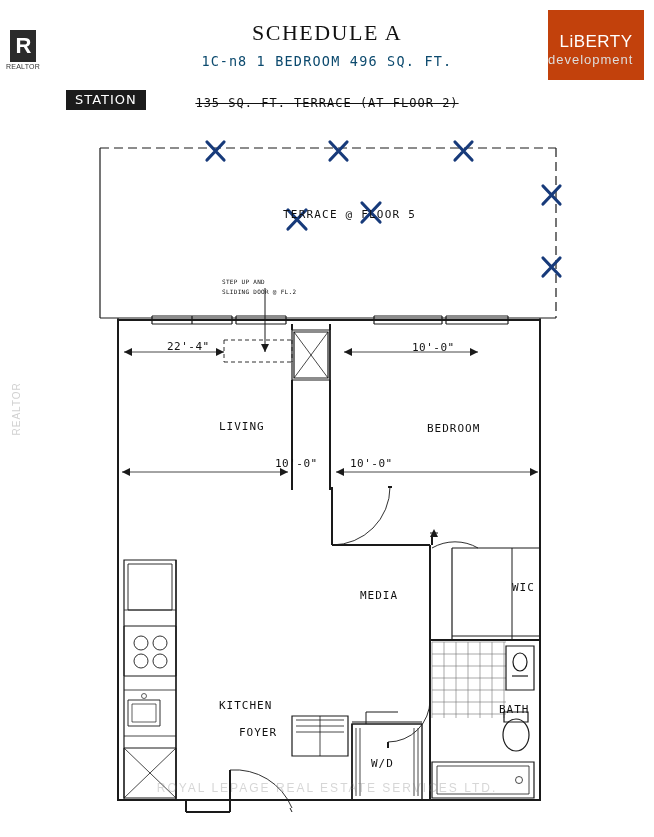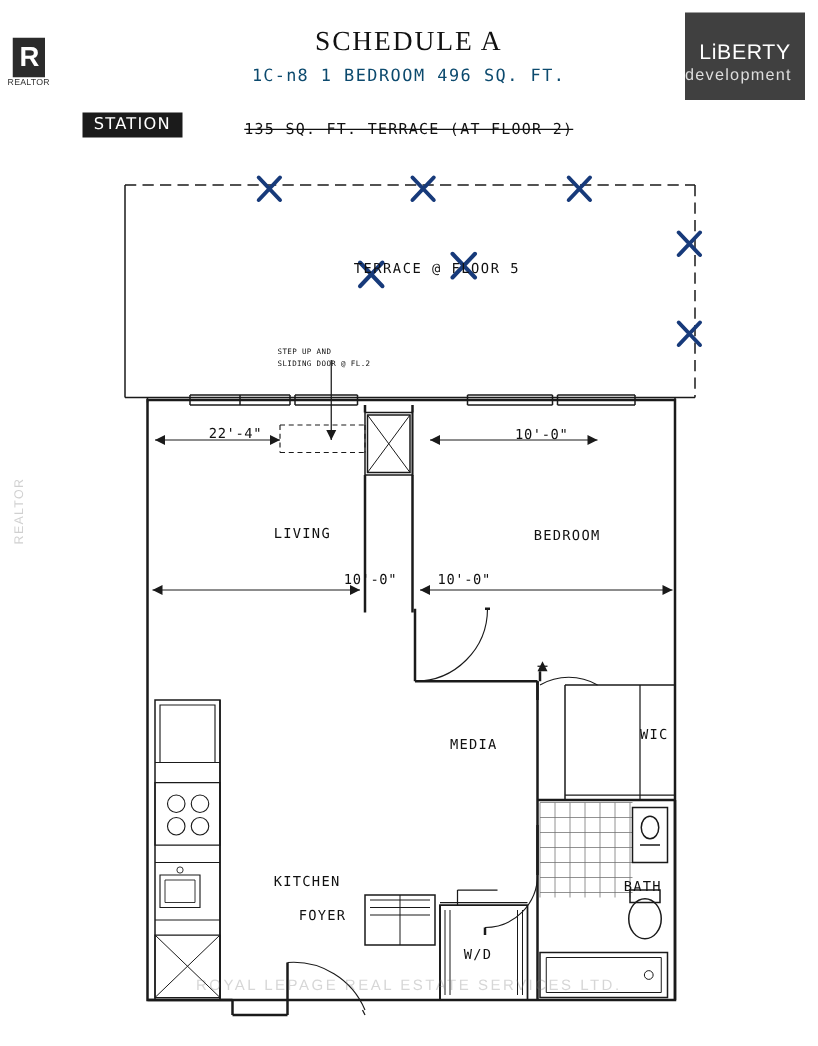--- a/index.html
+++ b/index.html
@@ -125,21 +125,21 @@
     text-decoration: line-through;
     text-decoration-thickness: 1px;
   }
 
   .liberty-box {
     position: absolute;
     left: 548px;
     top: 10px;
     width: 96px;
     height: 70px;
-    background: #404040;
+    background: #c2410c;
     color: #fff;
   }
   .liberty-box .l-name {
     position: absolute;
     left: 0;
     top: 22px;
     width: 96px;
     text-align: center;
     font-size: 17px;
     letter-spacing: 0.5px;

